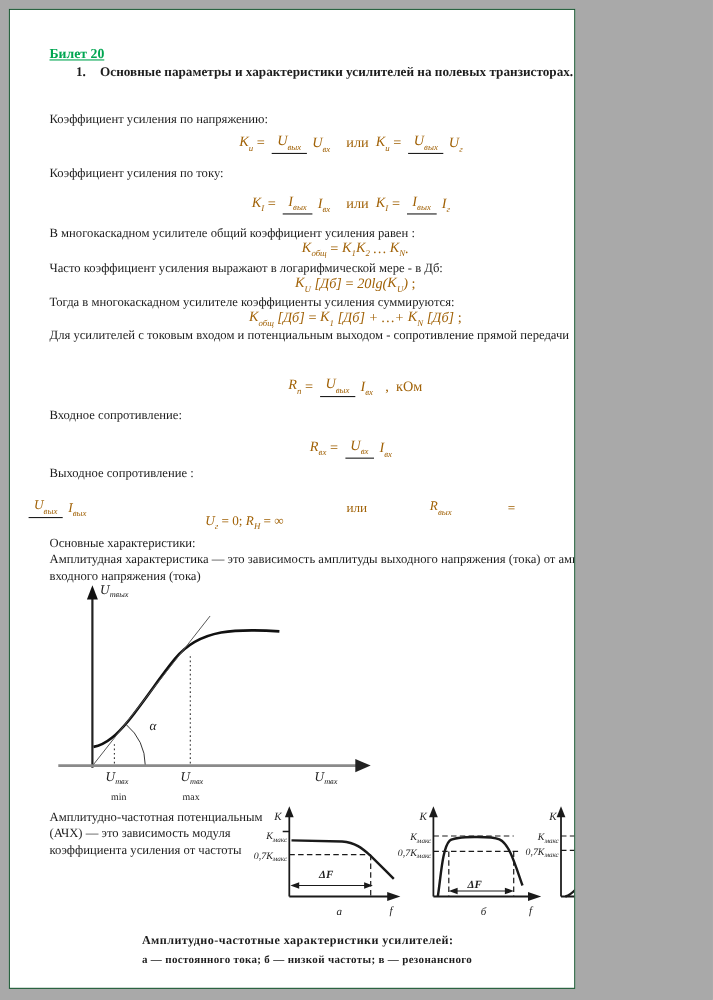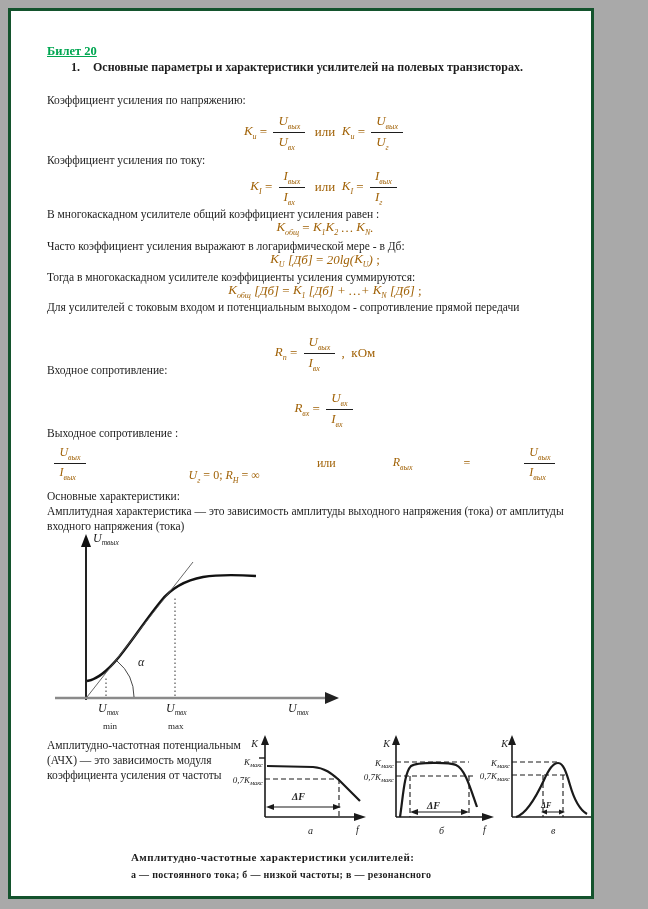--- a/index.html
+++ b/index.html
@@ -1,54 +1,54 @@
 <!DOCTYPE html>
 <html><head>
 <meta charset="utf-8">
 <style>
   html,body{margin:0;padding:0;background:#a9a9a9;width:648px;height:909px;overflow:hidden;}
-  .page{position:absolute;left:8px;top:8px;width:586px;height:891px;background:#ffffff;
-        border:3px solid #14532d;box-sizing:border-box;overflow:hidden;
+  .page{position:absolute;left:8px;top:8px;width:515px;height:891px;background:#ffffff;
+        border:1px solid #14532d;box-sizing:border-box;overflow:hidden;
         font-family:"Liberation Serif",serif;color:#1d1d1d;}
   .sec{position:absolute;left:36px;width:556px;font-size:11.5px;line-height:15px;}
   .b{font-weight:normal;}
   .just{text-align:justify;}
   .billet{position:absolute;left:36px;top:33px;font-size:12.5px;font-weight:bold;
           color:#00a651;text-decoration:underline;}
   .h1{position:absolute;left:60px;top:49px;width:540px;font-weight:bold;font-size:12px;line-height:15px;}
   .h1 .num{display:inline-block;width:22px;}
   
   .formula{position:absolute;left:36px;width:556px;display:flex;justify-content:center;
            align-items:center;font-size:13px;color:#a16207;white-space:nowrap;}
   .mi{font-style:italic;}
   .mu{white-space:pre;}
   .mv{white-space:nowrap;}
   .mv sub{font-size:8px;font-style:italic;vertical-align:-4px;}
-  .frac{display:inline-flex;flex-direction:column;align-items:flex-start;margin:0 3px;text-align:center;}
+  .frac{display:inline-flex;flex-direction:row;align-items:flex-end;margin:0 3px;text-align:center;}
   .fnum{display:block;padding:0 5px 1px;border-bottom:1px solid #1d1d1d;}
   .fden{display:block;padding:1px 5px 0;}
   .vbar{display:inline-block;width:1px;height:42px;background:#1d1d1d;margin:0 2px;}
   .low{display:inline-block;transform:translateY(13px);white-space:nowrap;}
   .smallf{font-size:12px;gap:48px;}
   svg text{font-family:"Liberation Serif",serif;fill:#1d1d1d;}
   .cap1{font-weight:bold;font-size:11px;letter-spacing:.4px;}
   .cap2{font-size:10px;font-weight:bold;letter-spacing:.3px;margin-top:2px;}
 </style>
 </head>
 <body>
 
 <div class="page">
 
   <a class="billet">Билет 20</a>
 
   <div class="h1">
     <span class="num">1.</span><span>Основные параметры и характеристики усилителей на полевых транзисторах.</span>
   </div>
 
-  <div class="sec" style="top:82px">Коэффициент усиления по напряжению:</div>
+  <div class="sec" style="top:93px">Коэффициент усиления по напряжению:</div>
   <div class="formula" style="top:99px;height:44px">
       <span class="mv"><span class="mi">K</span><sub>и</sub></span>
       <span class="mu"> = </span>
       <span class="frac">
         <span class="fnum"><span class="mv"><span class="mi">U</span><sub>вых</sub></span></span>
         <span class="fden"><span class="mv"><span class="mi">U</span><sub>вх</sub></span></span>
       </span>
       <span class="mu">  или  </span>
       <span class="mv"><span class="mi">K</span><sub>и</sub></span>
       <span class="mu"> = </span>
@@ -116,21 +116,21 @@
   <div class="formula" style="top:320px;height:44px">
       <span class="mv"><span class="mi">R</span><sub>п</sub></span>
       <span class="mu"> = </span>
       <span class="frac">
         <span class="fnum"><span class="mv"><span class="mi">U</span><sub>вых</sub></span></span>
         <span class="fden"><span class="mv"><span class="mi">I</span><sub>вх</sub></span></span>
       </span>
       <span class="mu"> ,  кОм</span>
     </div>
 
-  <div class="sec" style="top:352px">Входное сопротивление:</div>
+  <div class="sec" style="top:362px">Входное сопротивление:</div>
   <div class="formula" style="top:376px;height:44px">
       <span class="mv"><span class="mi">R</span><sub>вх</sub></span>
       <span class="mu"> = </span>
       <span class="frac">
         <span class="fnum"><span class="mv"><span class="mi">U</span><sub>вх</sub></span></span>
         <span class="fden"><span class="mv"><span class="mi">I</span><sub>вх</sub></span></span>
       </span>
     </div>
 
   <div class="sec" style="top:415px">Выходное сопротивление :</div>

